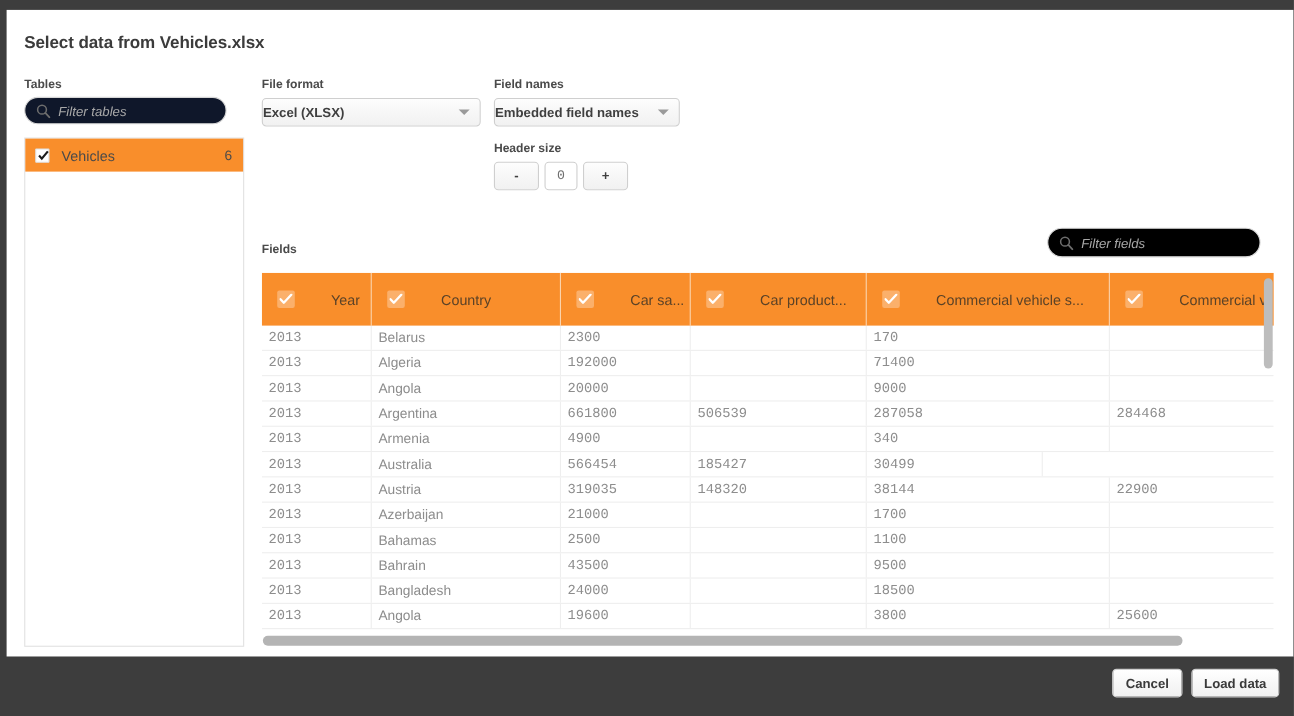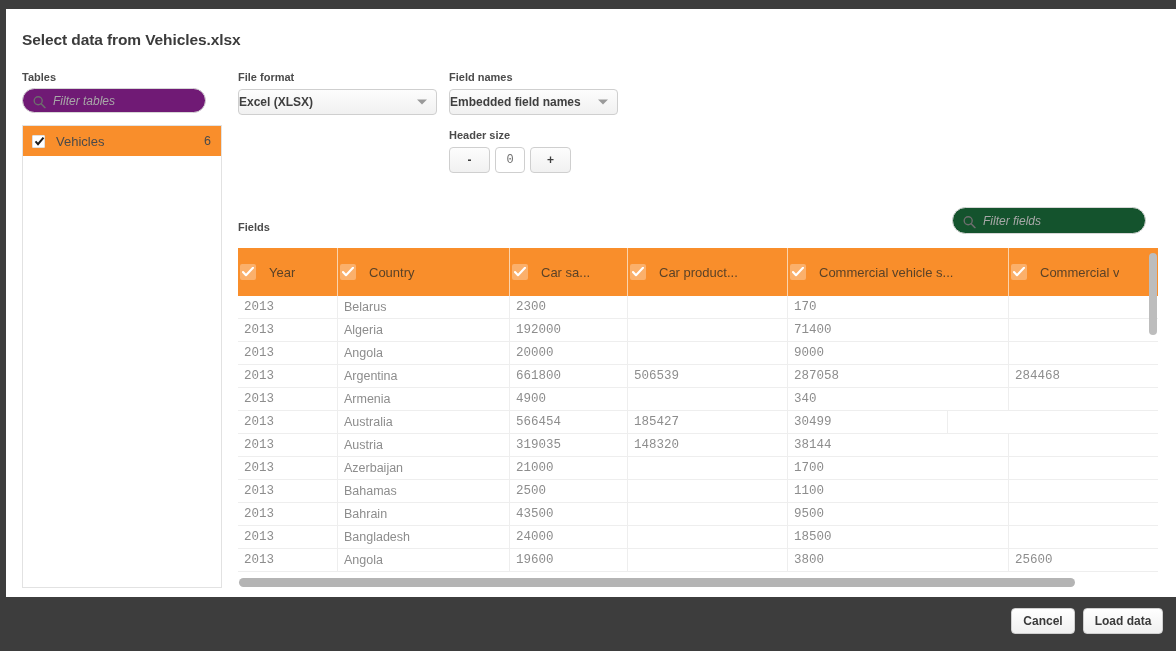--- a/index.html
+++ b/index.html
@@ -62,32 +62,32 @@
   .lbl-tables { left: 16px; top: 62px; }
 
   .filter-tables {
     position: absolute;
     left: 16px;
     top: 79px;
     width: 184px;
     height: 25px;
     border: 1px solid #d6d6d6;
     border-radius: 13px;
-    background: #701a75;
+    background: #0f172a;
     box-sizing: border-box;
   }
   .filter-fields {
     position: absolute;
     left: 946px;
     top: 198px;
     width: 194px;
     height: 27px;
     border: 1px solid #d6d6d6;
     border-radius: 14px;
-    background: #14532d;
+    background: #000000;
     box-sizing: border-box;
   }
   .search-ico {
     position: absolute;
     left: 10px;
     top: 50%;
     transform: translateY(-50%);
     width: 13px;
     height: 13px;
     display: block;
@@ -215,23 +215,24 @@
     display: flex;
     height: 48px;
     background: #f98e2b;
     box-sizing: border-box;
   }
   .gh-cell {
     display: flex;
     align-items: center;
     box-sizing: border-box;
     border-right: 1px solid #fbd3ac;
-    padding-left: 2px;
+    padding-left: 14px;
     overflow: hidden;
     flex: 0 0 auto;
+    gap: 20px;
   }
   .gh-check {
     width: 16px;
     height: 16px;
     background: rgba(255,255,255,0.30);
     border-radius: 2px;
     position: relative;
     flex: 0 0 auto;
   }
   .gh-check svg { position: absolute; left: 2px; top: 3px; }
@@ -486,20 +487,21 @@
             <div class="gcell" style="width: 118px;">566454</div>
             <div class="gcell" style="width: 160px;">185427</div>
             <div class="gcell" style="width: 160px;">30499</div>
           </div>
           <div class="grow">
             <div class="gcell" style="width: 100px;">2013</div>
             <div class="gcell txt" style="width: 172px;">Austria</div>
             <div class="gcell" style="width: 118px;">319035</div>
             <div class="gcell" style="width: 160px;">148320</div>
             <div class="gcell" style="width: 221px;">38144</div>
+            <div class="gcell" style="width: 160px;">22900</div>
           </div>
           <div class="grow">
             <div class="gcell" style="width: 100px;">2013</div>
             <div class="gcell txt" style="width: 172px;">Azerbaijan</div>
             <div class="gcell" style="width: 118px;">21000</div>
             <div class="gcell" style="width: 160px;"></div>
             <div class="gcell" style="width: 221px;">1700</div>
             <div class="gcell" style="width: 160px;"></div>
           </div>
           <div class="grow">

